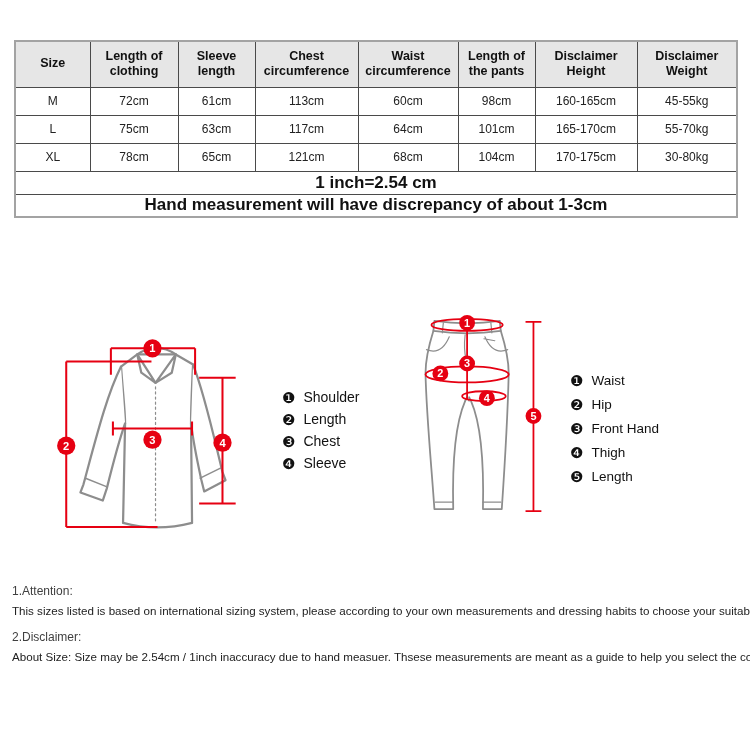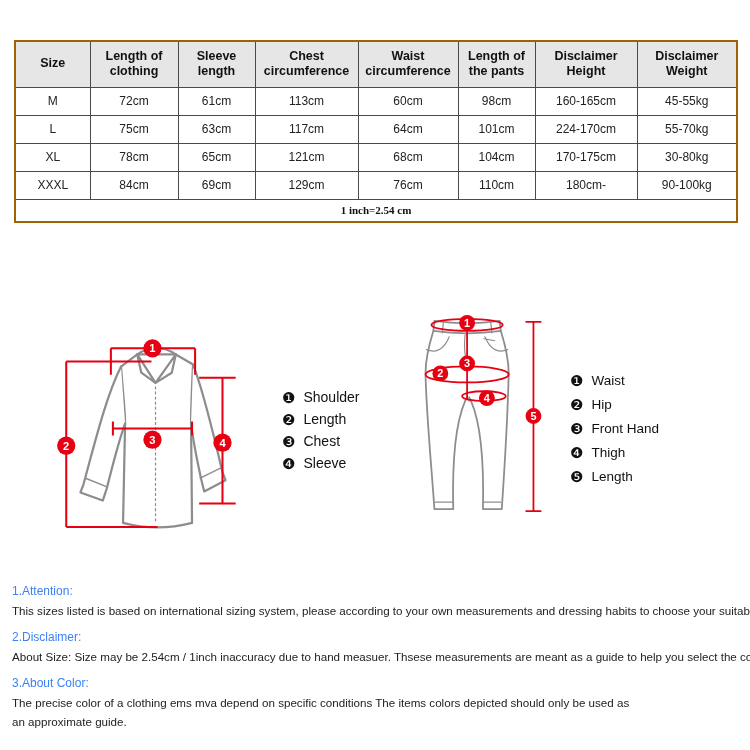--- a/index.html
+++ b/index.html
@@ -2,46 +2,46 @@
 <html><head>
 <meta charset="utf-8">
 <style>
   * { margin: 0; padding: 0; box-sizing: border-box; }
   html, body { width: 750px; height: 750px; background: #ffffff; overflow: hidden; }
   body { font-family: "Liberation Sans", sans-serif; color: #222; position: relative; }
 
   
   .size-table-wrap { position: absolute; left: 14px; top: 40px; width: 722px; }
   table.size-table { border-collapse: collapse; width: 722px; table-layout: fixed;
-                     border: 2px solid #a16207; }
+                     border: 2px solid #a3a3a3; }
   table.size-table th, table.size-table td { border: 1px solid #4a4a4a; text-align: center;
                      vertical-align: middle; overflow: hidden; }
   table.size-table th { background: #e6e6e6; font-size: 12.5px; font-weight: bold;
                      color: #111; height: 46px; line-height: 1.25; padding: 2px 3px; }
   table.size-table td { background: #ffffff; font-size: 12px; color: #222; height: 28px; }
-  table.size-table td.note-cell { height: 23px; font-family: Liberation Serif, serif;
-                     font-size: 11px; font-weight: bold; color: #111; }
+  table.size-table td.note-cell { height: 23px; font-family: Liberation Sans, sans-serif;
+                     font-size: 17px; font-weight: bold; color: #111; }
 
   
   .diagram-svg { position: absolute; }
   #shirt-svg  { left: 50px;  top: 324px; }
   #pants-svg  { left: 406px; top: 312px; }
 
   .legend { position: absolute; list-style: none; }
   #shirt-legend { left: 282px; top: 386px; }
   #pants-legend { left: 570px; top: 368px; }
   .legend li { display: flex; align-items: center; color: #111; }
   #shirt-legend li { height: 22px; font-size: 14px; }
   #pants-legend li { height: 24px; font-size: 13.5px; }
   .legend .glyph { font-size: 15px; margin-right: 8px; line-height: 1; }
 
   
   .notes { position: absolute; left: 12px; top: 582px; width: 736px; }
   .note-section { margin-bottom: 8px; }
-  .note-heading { font-size: 12px; color: #3b82f6; line-height: 19px; white-space: nowrap; }
+  .note-heading { font-size: 12px; color: #404040; line-height: 19px; white-space: nowrap; }
   .note-line    { font-size: 11.6px; color: #222; line-height: 19px; white-space: nowrap; }
 
   svg text.marker-num { font-family: "Liberation Sans", sans-serif; font-size: 11px;
                         font-weight: bold; fill: #fff; text-anchor: middle; }
 </style>
 </head>
 <body>
 
 <div class="size-table-wrap">
   <table class="size-table">
@@ -78,47 +78,40 @@
           <td>160-165cm</td>
           <td>45-55kg</td>
         </tr>
         <tr>
           <td>L</td>
           <td>75cm</td>
           <td>63cm</td>
           <td>117cm</td>
           <td>64cm</td>
           <td>101cm</td>
-          <td>224-170cm</td>
+          <td>165-170cm</td>
           <td>55-70kg</td>
         </tr>
         <tr>
           <td>XL</td>
           <td>78cm</td>
           <td>65cm</td>
           <td>121cm</td>
           <td>68cm</td>
           <td>104cm</td>
           <td>170-175cm</td>
           <td>30-80kg</td>
         </tr>
-        <tr>
-          <td>XXXL</td>
-          <td>84cm</td>
-          <td>69cm</td>
-          <td>129cm</td>
-          <td>76cm</td>
-          <td>110cm</td>
-          <td>180cm-</td>
-          <td>90-100kg</td>
-        </tr>
       </tbody>
     <tbody id="table-notes">
         <tr>
           <td colspan="8" class="note-cell">1 inch=2.54 cm</td>
+        </tr>
+        <tr>
+          <td colspan="8" class="note-cell">Hand measurement will have discrepancy of about 1-3cm</td>
         </tr>
       </tbody>
   </table>
 </div>
 
 <svg id="shirt-svg" class="diagram-svg" width="208" height="208" viewBox="0 0 205 205">
   <g stroke="#8d8d8d" stroke-width="2.2" fill="#ffffff" stroke-linejoin="round" stroke-linecap="round">
 
     <path d="M 70,42 C 72,70 74,85 74,98 L 72,196 Q 105,205 140,196 L 139,98 C 139,85 140,60 141,40 L 124,30 L 86,30 Z" fill="#ffffff"></path>
 
@@ -236,18 +229,13 @@
 
 <div class="notes" id="notes-container">
     <div class="note-section">
       <div class="note-heading">1.Attention:</div>
       <div class="note-line">This sizes listed is based on international sizing system, please according to your own measurements and dressing habits to choose your suitable size.</div>
     </div>
     <div class="note-section">
       <div class="note-heading">2.Disclaimer:</div>
       <div class="note-line">About Size: Size may be 2.54cm / 1inch inaccuracy due to hand measuer. Thsese measurements are meant as a guide to help you select the correct size.</div>
     </div>
-    <div class="note-section">
-      <div class="note-heading">3.About Color:</div>
-      <div class="note-line">The precise color of a clothing ems mva depend on specific conditions The items colors depicted should only be used as</div>
-      <div class="note-line">an approximate guide.</div>
-    </div>
   </div>
 
 </body></html>

